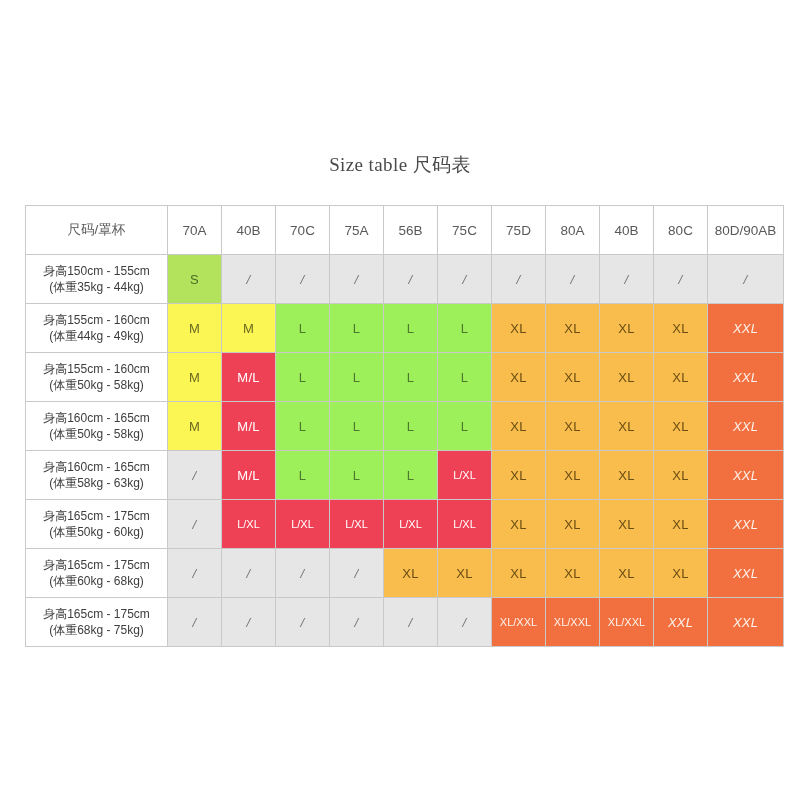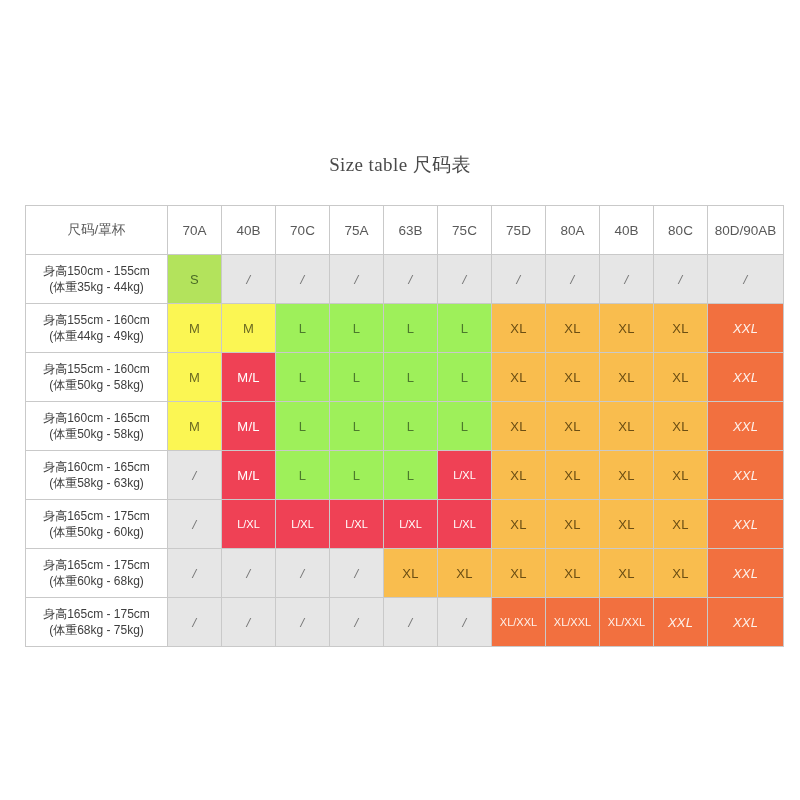--- a/index.html
+++ b/index.html
@@ -129,21 +129,21 @@
           <col class="c-last">
       </colgroup>
       <tbody id="table-body">
 
       <tr class="header-row">
             <td class="corner-header">尺码/罩杯</td>
             <td>70A</td>
             <td>40B</td>
             <td>70C</td>
             <td>75A</td>
-            <td>63B</td>
+            <td>56B</td>
             <td>75C</td>
             <td>75D</td>
             <td>80A</td>
             <td>40B</td>
             <td>80C</td>
             <td class="col-header-wide">80D/90AB</td>
           </tr>
           <tr>
             <td class="row-label">
               <span class="lbl-line">身高150cm - 155cm</span>

